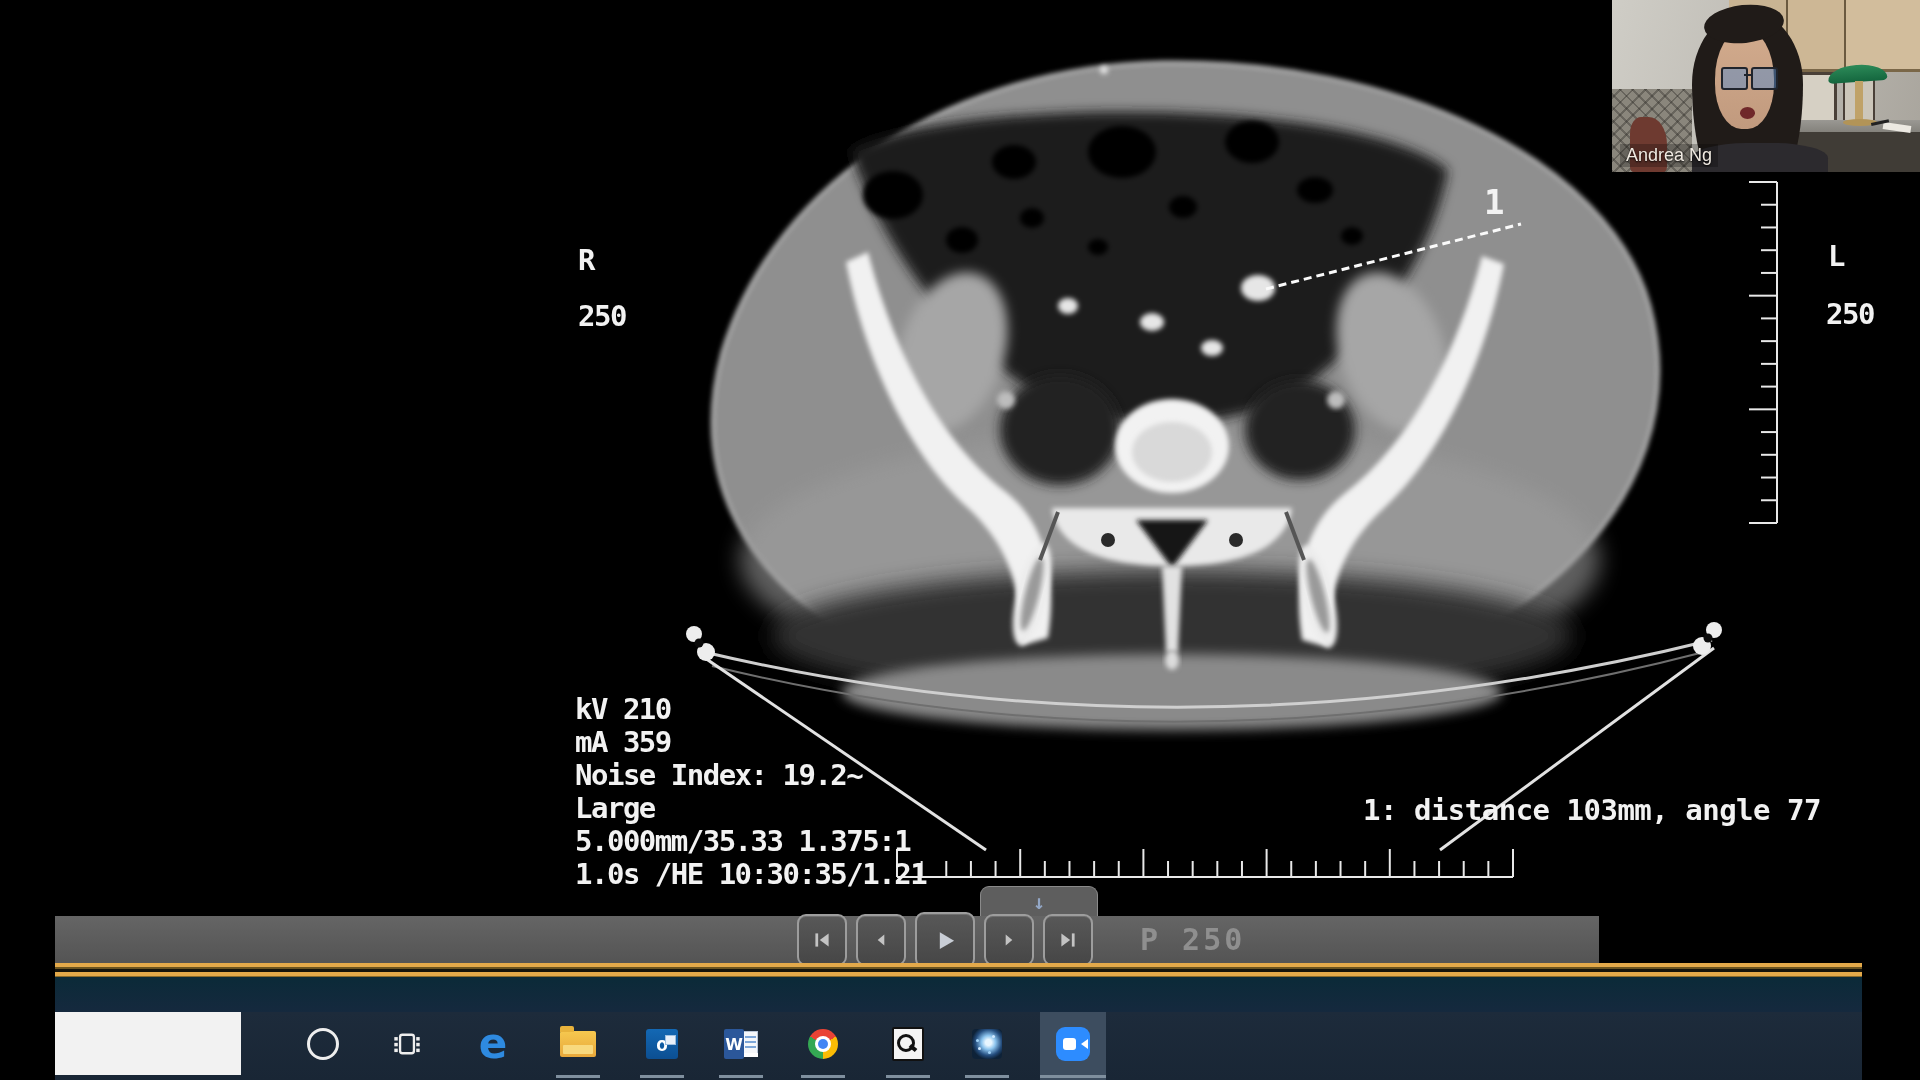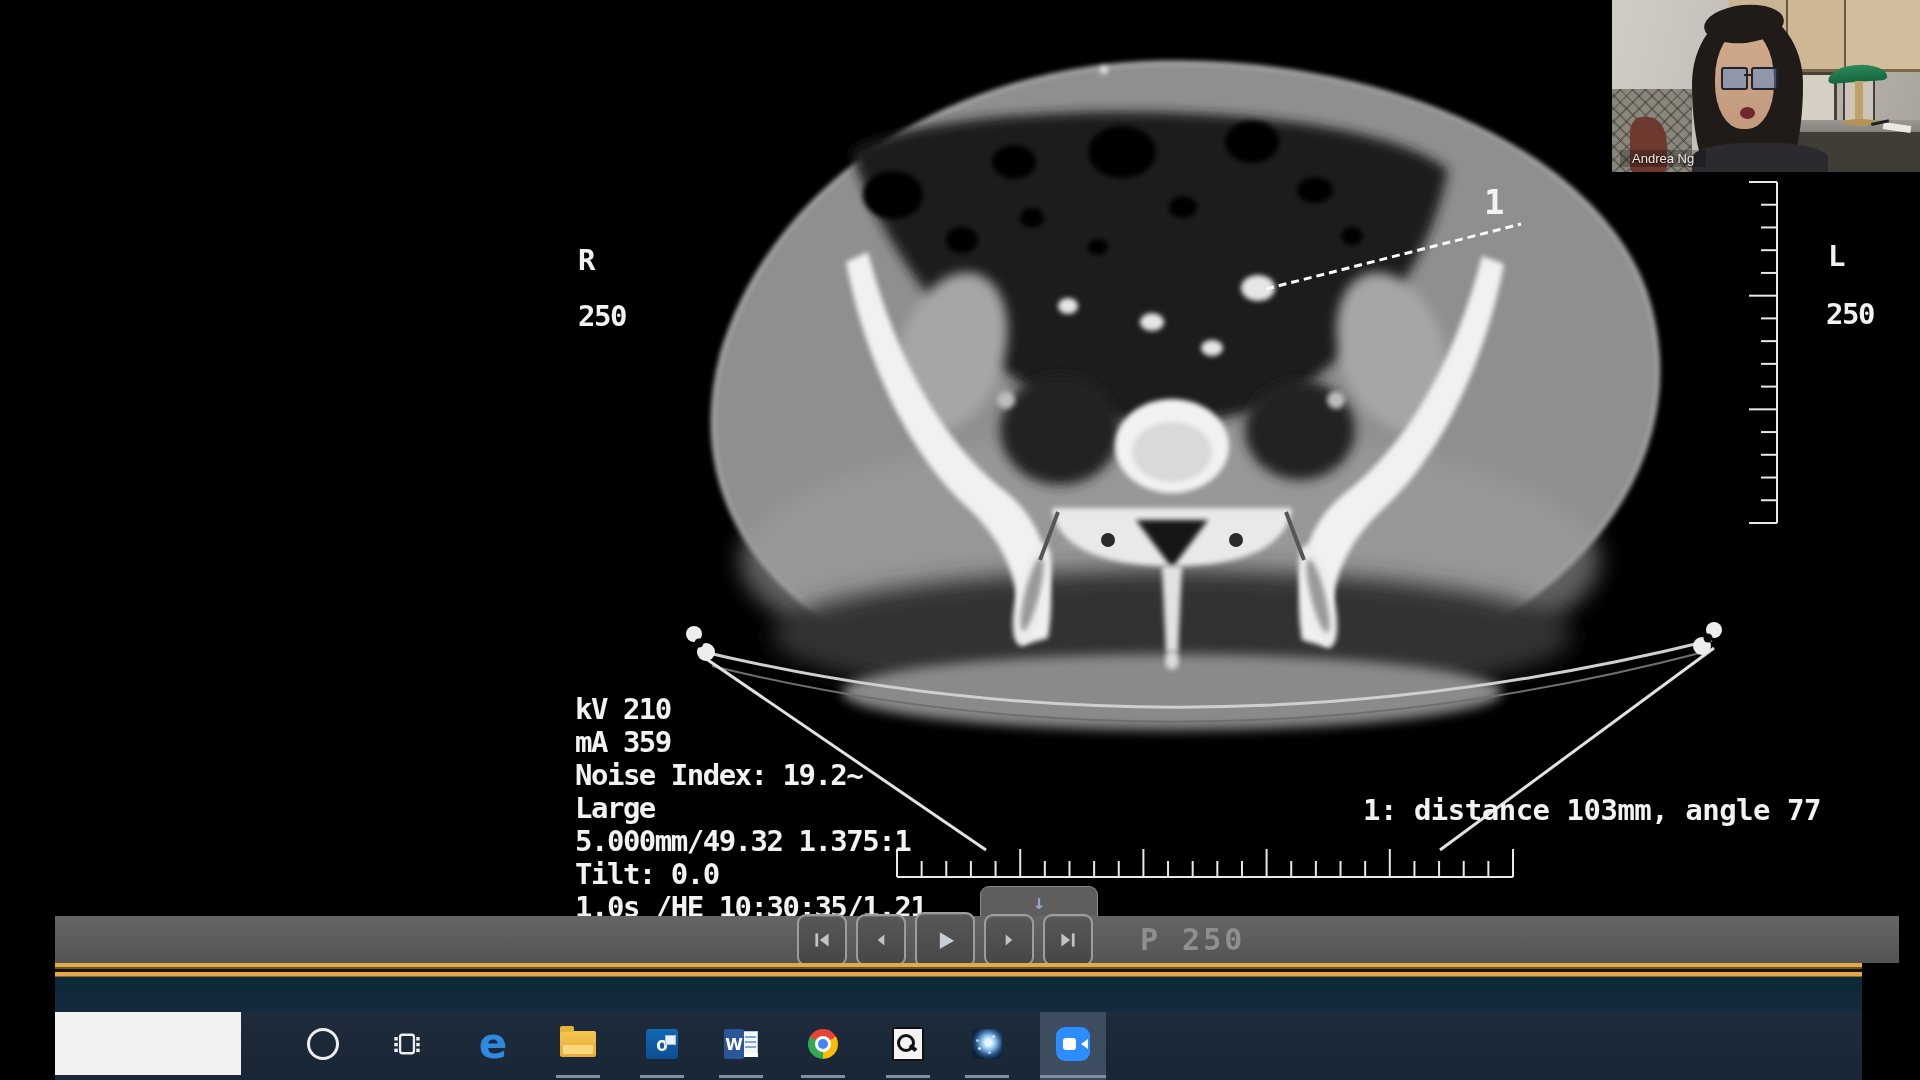--- a/index.html
+++ b/index.html
@@ -10,21 +10,21 @@
   .ct-text{position:absolute;color:#f2f2f2;font-weight:bold;z-index:2;
            font-family:"DejaVu Sans Mono",monospace;white-space:pre;}
   .tech{font-size:29px;letter-spacing:-1.5px;line-height:33px;}
   .vstack{width:1ch;word-break:break-all;line-height:32px;}
   .marker-label{font-size:34px;}
   
   .scroll-tab{position:absolute;left:980px;top:886px;width:116px;height:30px;z-index:4;
     background:#5e5e5e;border:1px solid #8a8a8a;border-bottom:none;border-radius:9px 9px 0 0;
     display:flex;align-items:center;justify-content:center;color:#93a7c6;font-size:20px;font-weight:bold;}
   
-  .control-bar{position:absolute;left:55px;top:916px;width:1844px;height:47px;z-index:5;
+  .control-bar{position:absolute;left:55px;top:916px;width:1544px;height:47px;z-index:5;
     background:linear-gradient(#656565,#545454);}
   .nav-cluster{position:absolute;left:742px;top:-4px;display:flex;align-items:center;gap:9px;}
   .nav-btn{width:46px;height:48px;border-radius:9px;border:2px solid #9d9d9d;
     background:linear-gradient(#585858,#464646);display:flex;align-items:center;justify-content:center;
     box-shadow:inset 0 1px 0 rgba(255,255,255,.15);}
   .nav-btn.play{width:56px;height:52px;}
   .nav-btn svg{display:block;}
   .p-label{position:absolute;left:1085px;top:6px;color:#8f8f8f;font-size:30px;font-weight:bold;
     letter-spacing:3px;font-family:"DejaVu Sans Mono",monospace;}
   
@@ -91,22 +91,22 @@
                      repeating-linear-gradient(-45deg,rgba(40,38,34,.35) 0 2px,transparent 2px 9px);}
   .redthing{left:6%;top:68%;width:12%;height:32%;background:#6e3a30;border-radius:30% 50% 10% 10%;}
   .hair{left:26%;top:7%;width:36%;height:105%;background:#201b18;border-radius:48% 48% 30% 30%/40% 40% 60% 60%;}
   .face{left:33.5%;top:17%;width:19%;height:58%;background:linear-gradient(#d2ab8d,#c19a7e);border-radius:50% 50% 45% 45%;}
   .fringe{left:30%;top:3%;width:26%;height:22%;background:#201b18;border-radius:50%;transform:rotate(-6deg);}
   .glassL{left:35.5%;top:39%;width:7.5%;height:11%;border:2px solid #20242c;background:rgba(90,140,200,.5);border-radius:3px;}
   .glassR{left:45%;top:39%;width:7.5%;height:11%;border:2px solid #20242c;background:rgba(90,140,200,.5);border-radius:3px;}
   .bridge{left:43%;top:43%;width:2.5%;height:2px;background:#20242c;}
   .mouth{left:41.5%;top:62%;width:5%;height:7%;background:#70282a;border-radius:50%;}
   .torso{left:26%;top:83%;width:44%;height:22%;background:#2c2a2e;border-radius:40% 40% 0 0;}
-  .name-tag{left:8px;bottom:5px;color:#f0eae2;font-size:13px;font-family:"Liberation Sans",sans-serif;
-    text-shadow:0 1px 2px #000;background:rgba(0,0,0,.25);padding:1px 12px;}
+  .name-tag{left:8px;bottom:5px;color:#f0eae2;font-size:18px;font-family:"Liberation Sans",sans-serif;
+    text-shadow:0 1px 2px #000;background:rgba(0,0,0,.25);padding:1px 6px;}
 </style>
 </head>
 <body>
 
 <div class="stage">
 
   <svg class="ct-svg" width="1920" height="1080" viewBox="0 0 1920 1080">
     <defs>
       <filter id="b2" x="-20%" y="-20%" width="140%" height="140%">
           <feGaussianBlur stdDeviation="2.5"></feGaussianBlur>
@@ -244,22 +244,21 @@
   <div class="ct-text tech vstack" style="left:578px;top:300px;">250</div>
 
   <div class="ct-text tech" style="left:1828px;top:240px;">L</div>
   <div class="ct-text tech vstack" style="left:1826px;top:298px;">250</div>
 
   <div style="position:absolute;left:575px;top:693px;z-index:2;">
     <div class="ct-text tech" style="position:static;">kV 210</div>
     <div class="ct-text tech" style="position:static;">mA 359</div>
     <div class="ct-text tech" style="position:static;">Noise Index: 19.2~</div>
     <div class="ct-text tech" style="position:static;">Large</div>
-    <div class="ct-text tech" style="position:static;">5.000mm/49.32 1.375:1</div>
-    <div class="ct-text tech" style="position:static;">Tilt: 0.0</div>
+    <div class="ct-text tech" style="position:static;">5.000mm/35.33 1.375:1</div>
     <div class="ct-text tech" style="position:static;">1.0s /HE 10:30:35/1.21</div>
   </div>
 
   <div class="ct-text marker-label" style="left:1484px;top:182px;">1</div>
   <div class="ct-text" style="left:1363px;top:793px;font-size:29px;letter-spacing:-0.5px;">1: distance 103mm, angle 77</div>
 
   <div class="scroll-tab">
     <span>↓</span>
   </div>
 

